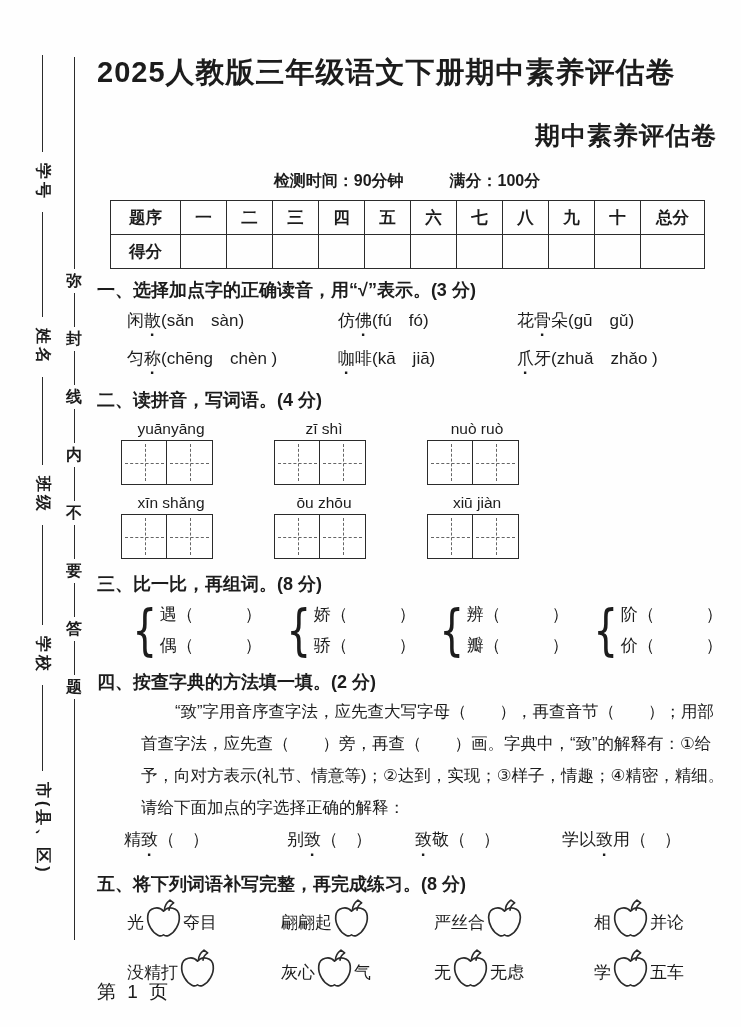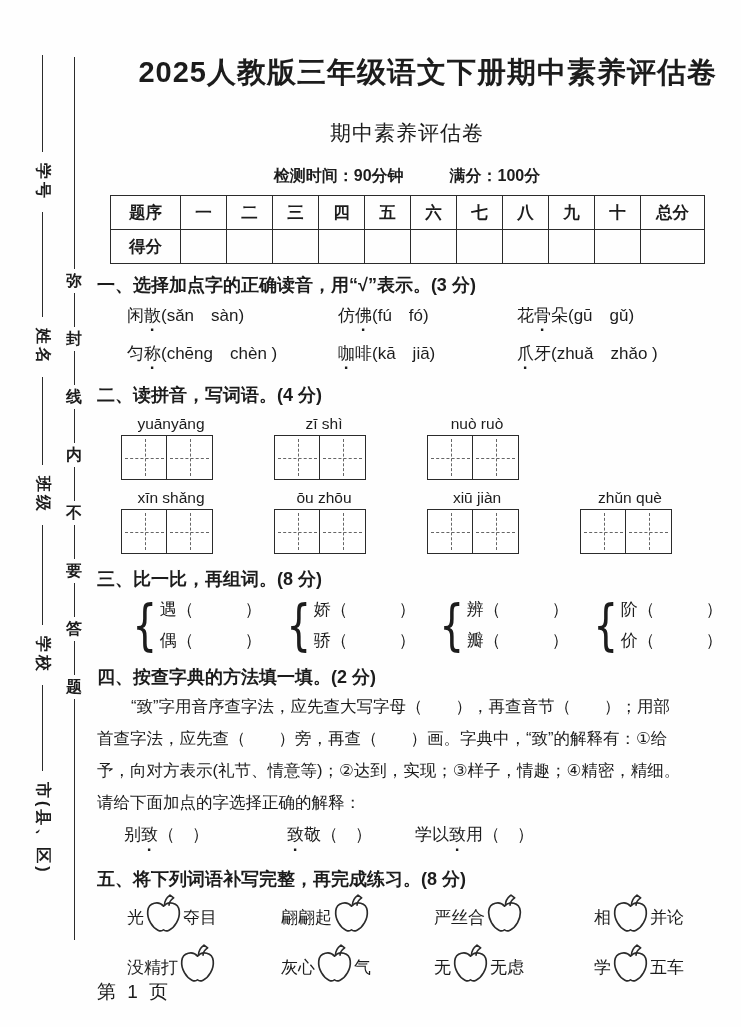--- a/index.html
+++ b/index.html
@@ -15,22 +15,22 @@
   .s97{height:97px}.s105{height:105px}.s88{height:88px}.s100{height:100px}.s86{height:86px}
   .vlabel{writing-mode:vertical-lr;text-orientation:sideways;font-size:16px;
     font-weight:700;letter-spacing:3px;margin:11px 0;flex:none;}
   .side-col2{position:absolute;left:64px;top:57px;height:883px;width:20px;
     display:flex;flex-direction:column;align-items:center;}
   .sline{width:0;border-left:1.6px solid #2b2b2b;flex:none;}
   .h212{height:212px}.h34{height:34px}.hgrow{flex:1 1 auto}
   .schar{font-size:16px;font-weight:700;margin:4px 0;flex:none;line-height:1;}
   
   .content{position:absolute;left:97px;top:40px;width:620px;font-size:17px;}
-  .title{font-size:29px;font-weight:900;text-align:right;margin:13px 0 0;letter-spacing:1px;}
-  .subtitle{font-size:21px;font-weight:400;text-align:center;margin:26px 0 0;letter-spacing:1px;}
+  .title{font-size:29px;font-weight:900;text-align:left;margin:13px 0 0;letter-spacing:1px;}
+  .subtitle{font-size:25px;font-weight:700;text-align:right;margin:26px 0 0;letter-spacing:1px;}
   .inforow{display:flex;justify-content:center;gap:46px;margin-top:19px;
     font-weight:700;font-size:16px;}
   table.score{border-collapse:collapse;margin:8px 0 10px 13px;table-layout:fixed;}
   table.score td{border:1.9px solid #2b2b2b;height:33px;text-align:center;
     font-weight:700;font-size:16.5px;padding:0;}
   .qtitle{font-weight:700;font-size:18px;line-height:22px;}
   .qt1{margin-top:9px}.qt2{margin-top:13px}.qt3{margin-top:14px}.qt4{margin-top:10px}.qt5{margin-top:11px}
   
   .q1grid{display:grid;grid-template-columns:211px 179px 1fr;padding-left:30px;
     margin-top:8px;row-gap:15px;padding-bottom:6px;}
@@ -48,21 +48,21 @@
   .tcell + .tcell{margin-left:-1.7px;}
   .tcell::before{content:"";position:absolute;top:3px;bottom:3px;left:50%;border-left:1.4px dashed #666;}
   .tcell::after{content:"";position:absolute;left:3px;right:3px;top:50%;border-top:1.4px dashed #666;}
   
   .q3row{display:grid;grid-template-columns:154px 153px 154px 1fr;padding-left:30px;margin-top:4px;}
   .pair{display:flex;align-items:center;}
   .brace{font-size:56px;font-weight:400;line-height:1;transform:scaleX(.7);
     margin-right:-3px;font-family:"DejaVu Sans",sans-serif;}
   .pcol div{line-height:31px;white-space:pre;}
   
-  .para{margin-top:2px;}
+  .para{margin-top:2px;margin-left:44px;}
   .pline{line-height:32px;font-size:16.5px;white-space:pre;}
   .indent{text-indent:34px;}
   .q4words{display:grid;grid-template-columns:163px 128px 147px 1fr;padding-left:27px;
     margin-top:5px;padding-bottom:10px;line-height:24px;}
   
   .q5row{display:grid;grid-template-columns:154px 153px 160px 1fr;padding-left:30px;}
   .r1{margin-top:2px}.r2{margin-top:7px}
   .q5item{display:flex;align-items:flex-end;}
   .q5item span{line-height:34px;white-space:pre;}
   .apple{width:37px;height:45px;flex:none;margin:0 1px -2px;}
@@ -211,27 +211,20 @@
             <div class="tcell"></div>
           </div>
       </div>
       <div class="q2unit">
         <div class="pinyin">xiū jiàn</div>
         <div class="cells">
             <div class="tcell"></div>
             <div class="tcell"></div>
           </div>
       </div>
-      <div class="q2unit">
-        <div class="pinyin">zhǔn què</div>
-        <div class="cells">
-            <div class="tcell"></div>
-            <div class="tcell"></div>
-          </div>
-      </div>
     </div>
 
     <div class="qtitle qt3">三、比一比，再组词。(8 分)</div>
     <div class="q3row">
       <div class="pair">
         <span class="brace">{</span>
         <div class="pcol">
           <div><span>遇</span><span>（　　　）</span></div>
           <div><span>偶</span><span>（　　　）</span></div>
         </div>
@@ -260,20 +253,21 @@
     </div>
 
     <div class="qtitle qt4">四、按查字典的方法填一填。(2 分)</div>
     <div class="para">
       <div class="pline indent">“致”字用音序查字法，应先查大写字母（　　），再查音节（　　）；用部</div>
       <div class="pline">首查字法，应先查（　　）旁，再查（　　）画。字典中，“致”的解释有：①给</div>
       <div class="pline">予，向对方表示(礼节、情意等)；②达到，实现；③样子，情趣；④精密，精细。</div>
       <div class="pline">请给下面加点的字选择正确的解释：</div>
     </div>
     <div class="q4words">
+      <div><span>精</span><span class="dotc">致</span><span>（　）</span></div>
       <div><span>别</span><span class="dotc">致</span><span>（　）</span></div>
       <div><span></span><span class="dotc">致</span><span>敬（　）</span></div>
       <div><span>学以</span><span class="dotc">致</span><span>用（　）</span></div>
     </div>
 
     <div class="qtitle qt5">五、将下列词语补写完整，再完成练习。(8 分)</div>
     <div class="q5row r1">
       <div class="q5item">
           <span>光</span>
           <svg class="apple" viewBox="0 0 40 46" fill="none" stroke="#2b2b2b" stroke-width="1.8" stroke-linejoin="round" stroke-linecap="round">

